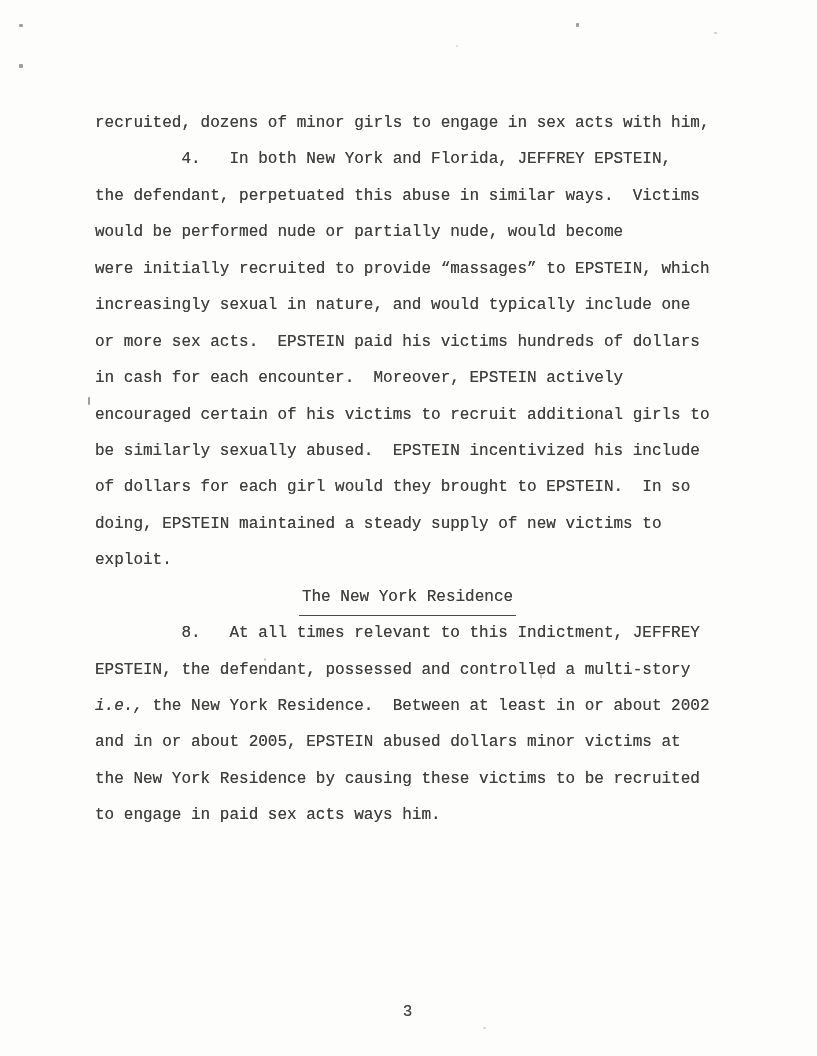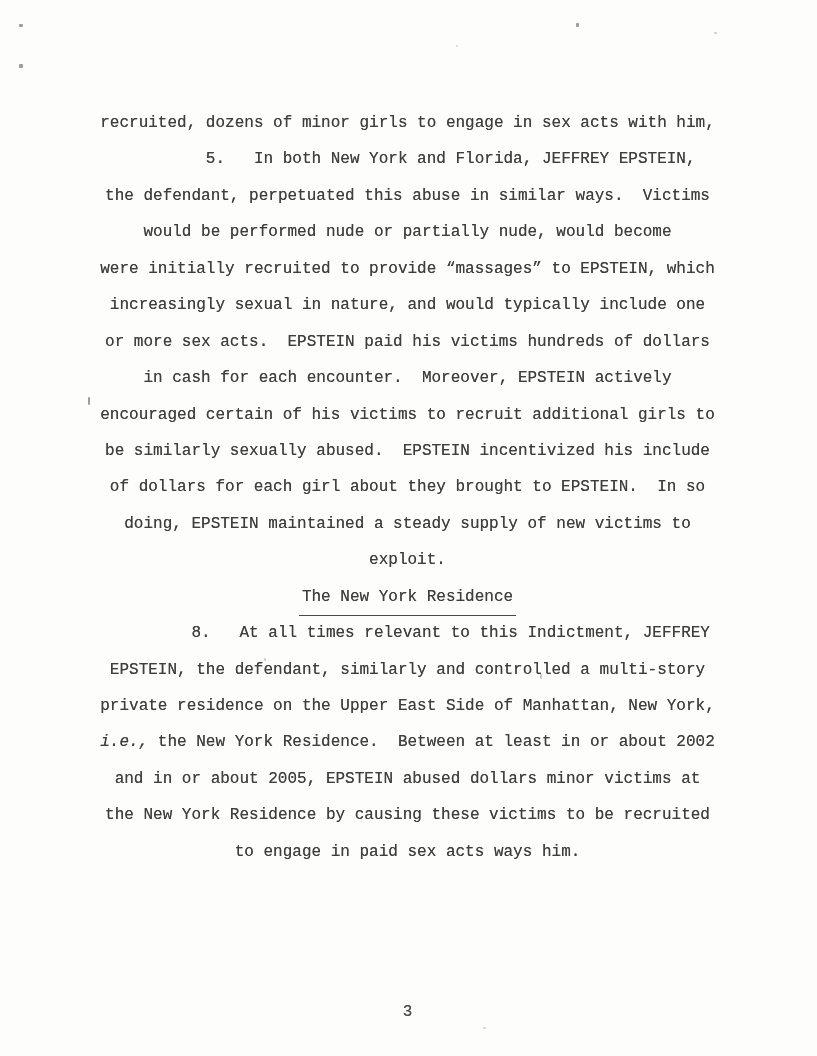--- a/index.html
+++ b/index.html
@@ -21,21 +21,20 @@
     left: 95px;
     top: 105px;
     width: 625px;
   }
   .line {
     white-space: pre;
     font-size: 16px;
     line-height: 36.45px;
     height: 36.45px;
     text-shadow: 0 0 0.6px rgba(62,62,62,0.75);
-    text-align: center;
   }
   .line.heading {
     text-align: center;
     white-space: normal;
   }
   .heading-text {
     display: inline-block;
     border-bottom: 1.6px solid #4a4a4a;
     padding: 0 3px 0px 3px;
   }
@@ -59,36 +58,35 @@
     border-radius: 1px;
   }
 </style>
 </head>
 <body>
 
 <div class="page">
 
   <div class="content">
       <div class="line body">recruited, dozens of minor girls to engage in sex acts with him,</div>
-      <div class="line body">         5.   In both New York and Florida, JEFFREY EPSTEIN,</div>
+      <div class="line body">         4.   In both New York and Florida, JEFFREY EPSTEIN,</div>
       <div class="line body">the defendant, perpetuated this abuse in similar ways.  Victims</div>
       <div class="line body">would be performed nude or partially nude, would become</div>
       <div class="line body">were initially recruited to provide “massages” to EPSTEIN, which</div>
       <div class="line body">increasingly sexual in nature, and would typically include one</div>
       <div class="line body">or more sex acts.  EPSTEIN paid his victims hundreds of dollars</div>
       <div class="line body">in cash for each encounter.  Moreover, EPSTEIN actively</div>
       <div class="line body">encouraged certain of his victims to recruit additional girls to</div>
       <div class="line body">be similarly sexually abused.  EPSTEIN incentivized his include</div>
-      <div class="line body">of dollars for each girl about they brought to EPSTEIN.  In so</div>
+      <div class="line body">of dollars for each girl would they brought to EPSTEIN.  In so</div>
       <div class="line body">doing, EPSTEIN maintained a steady supply of new victims to</div>
       <div class="line body">exploit.</div>
       <div class="line heading"><span class="heading-text">The New York Residence</span></div>
       <div class="line body">         8.   At all times relevant to this Indictment, JEFFREY</div>
-      <div class="line body">EPSTEIN, the defendant, similarly and controlled a multi-story</div>
-      <div class="line body">private residence on the Upper East Side of Manhattan, New York,</div>
+      <div class="line body">EPSTEIN, the defendant, possessed and controlled a multi-story</div>
       <div class="line body"><span class="italic">i.e.,</span><span> the New York Residence.  Between at least in or about 2002</span></div>
       <div class="line body">and in or about 2005, EPSTEIN abused dollars minor victims at</div>
       <div class="line body">the New York Residence by causing these victims to be recruited</div>
       <div class="line body">to engage in paid sex acts ways him.</div>
     </div>
 
   <div class="pagenum">3</div>
 
   <div class="speck" style="left:19px; top:24px; width:4px; height:3px;"></div>
   <div class="speck" style="left:19px; top:64px; width:4px; height:4px;"></div>

